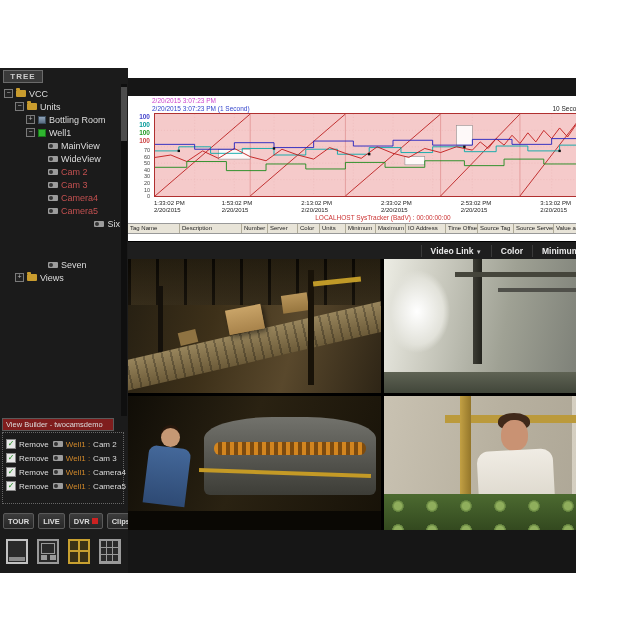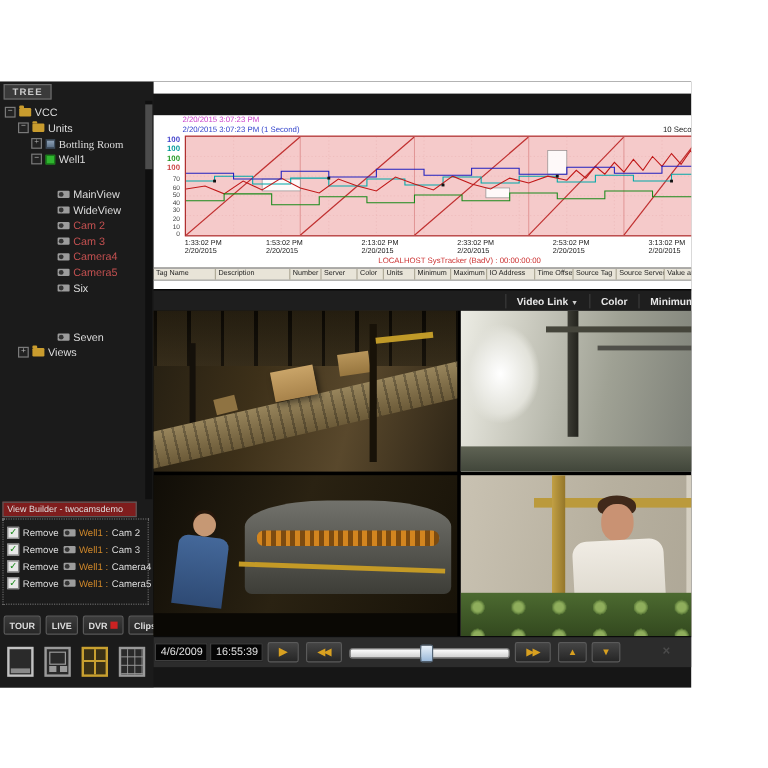--- a/index.html
+++ b/index.html
@@ -143,31 +143,31 @@
         <div class="tree-item" style="padding-left: 2px;">
           <span class="expander">−</span>
           <span class="ti folder"></span>
           <span class="tlabel">VCC</span>
         </div>
         <div class="tree-item" style="padding-left: 13px;">
           <span class="expander">−</span>
           <span class="ti folder"></span>
           <span class="tlabel">Units</span>
         </div>
-        <div class="tree-item" style="padding-left: 24px; font-family: Liberation Serif, serif;">
+        <div class="tree-item" style="padding-left: 24px;">
           <span class="expander">+</span>
           <span class="ti grid"></span>
           <span class="tlabel">Bottling Room</span>
         </div>
         <div class="tree-item" style="padding-left: 24px;">
           <span class="expander">−</span>
           <span class="ti well"></span>
           <span class="tlabel">Well1</span>
         </div>
-        <div class="tree-item" style="padding-left: 35px; margin-top: 16px;">
+        <div class="tree-item" style="padding-left: 35px;">
           <span class="tspacer"></span>
           <span class="ti camera"></span>
           <span class="tlabel">MainView</span>
         </div>
         <div class="tree-item" style="padding-left: 35px;">
           <span class="tspacer"></span>
           <span class="ti camera"></span>
           <span class="tlabel">WideView</span>
         </div>
         <div class="tree-item" style="padding-left: 35px;">
@@ -183,21 +183,21 @@
         <div class="tree-item" style="padding-left: 35px;">
           <span class="tspacer"></span>
           <span class="ti camera"></span>
           <span class="tlabel" style="color: rgb(194, 80, 80);">Camera4</span>
         </div>
         <div class="tree-item" style="padding-left: 35px;">
           <span class="tspacer"></span>
           <span class="ti camera"></span>
           <span class="tlabel" style="color: rgb(194, 80, 80);">Camera5</span>
         </div>
-        <div class="tree-item" style="padding-left: 35px;">
+        <div class="tree-item" style="padding-left: 35px; justify-content: flex-end;">
           <span class="tspacer"></span>
           <span class="ti camera"></span>
           <span class="tlabel">Six</span>
         </div>
         <div class="tree-item" style="padding-left: 35px; margin-top: 28px;">
           <span class="tspacer"></span>
           <span class="ti camera"></span>
           <span class="tlabel">Seven</span>
         </div>
         <div class="tree-item" style="padding-left: 13px;">
@@ -424,27 +424,14 @@
       <div class="c4-beam-h"></div>
       <div class="c4-beam-v"></div>
       <div class="c4-beam-d"></div>
       <div class="c4-hair"></div>
       <div class="c4-head"></div>
       <div class="c4-shirt"></div>
       <div class="c4-cans"></div>
     </div>
   </div>
 
-  <div id="playbar">
-    <div class="pfield" id="pdate">4/6/2009</div>
-    <div class="pfield" id="ptime">16:55:39</div>
-    <div class="pbtn" id="btn-play">▶</div>
-    <div class="pbtn" id="btn-rew">◀◀</div>
-    <div id="slider-track">
-        <div id="slider-thumb"></div>
-      </div>
-    <div class="pbtn" id="btn-ff">▶▶</div>
-    <div class="pbtn" id="btn-up">▲</div>
-    <div class="pbtn" id="btn-down">▼</div>
-    <div id="btn-close">×</div>
-  </div>
 
 </div>
 
 </body></html>

